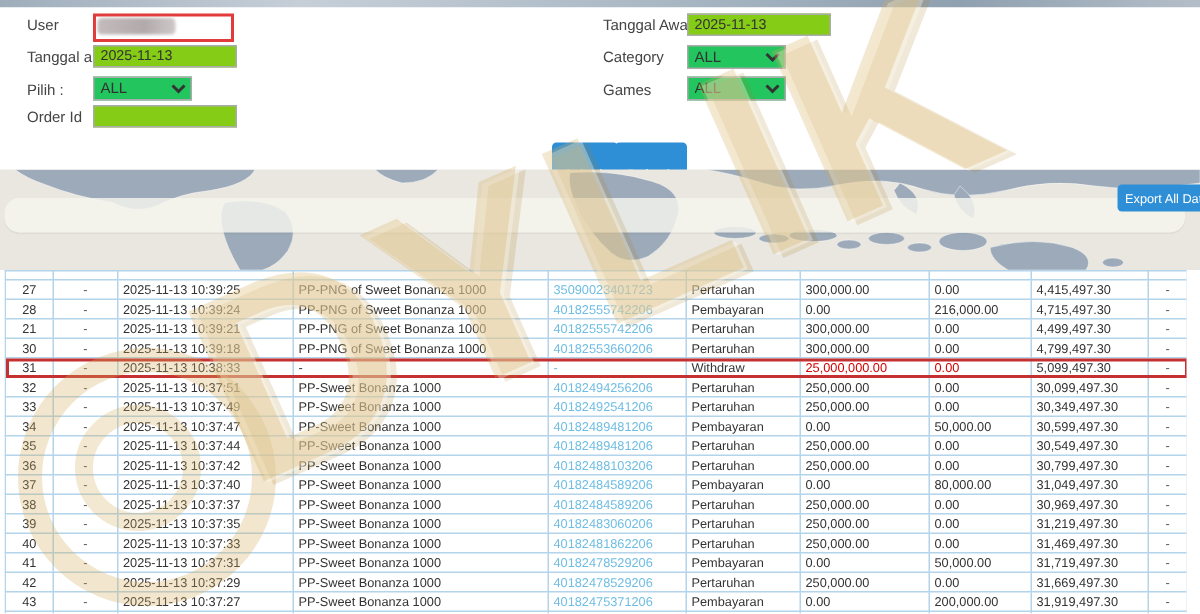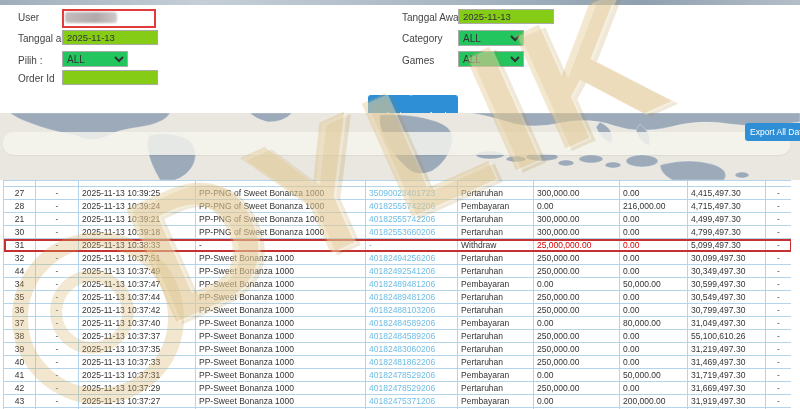--- a/index.html
+++ b/index.html
@@ -211,21 +211,21 @@
     <td class="c-dt">2025-11-13 10:37:51</td>
     <td class="c-game">PP-Sweet Bonanza 1000</td>
     <td class="c-order">40182494256206</td>
     <td class="c-type">Pertaruhan</td>
     <td class="c-bet">250,000.00</td>
     <td class="c-win">0.00</td>
     <td class="c-bal">30,099,497.30</td>
     <td class="c-tail">-</td>
   </tr>
           <tr>
-    <td class="c-num">44</td>
+    <td class="c-num">33</td>
     <td class="c-dash">-</td>
     <td class="c-dt">2025-11-13 10:37:49</td>
     <td class="c-game">PP-Sweet Bonanza 1000</td>
     <td class="c-order">40182492541206</td>
     <td class="c-type">Pertaruhan</td>
     <td class="c-bet">250,000.00</td>
     <td class="c-win">0.00</td>
     <td class="c-bal">30,349,497.30</td>
     <td class="c-tail">-</td>
   </tr>
@@ -279,21 +279,21 @@
   </tr>
           <tr>
     <td class="c-num">38</td>
     <td class="c-dash">-</td>
     <td class="c-dt">2025-11-13 10:37:37</td>
     <td class="c-game">PP-Sweet Bonanza 1000</td>
     <td class="c-order">40182484589206</td>
     <td class="c-type">Pertaruhan</td>
     <td class="c-bet">250,000.00</td>
     <td class="c-win">0.00</td>
-    <td class="c-bal">55,100,610.26</td>
+    <td class="c-bal">30,969,497.30</td>
     <td class="c-tail">-</td>
   </tr>
           <tr>
     <td class="c-num">39</td>
     <td class="c-dash">-</td>
     <td class="c-dt">2025-11-13 10:37:35</td>
     <td class="c-game">PP-Sweet Bonanza 1000</td>
     <td class="c-order">40182483060206</td>
     <td class="c-type">Pertaruhan</td>
     <td class="c-bet">250,000.00</td>

